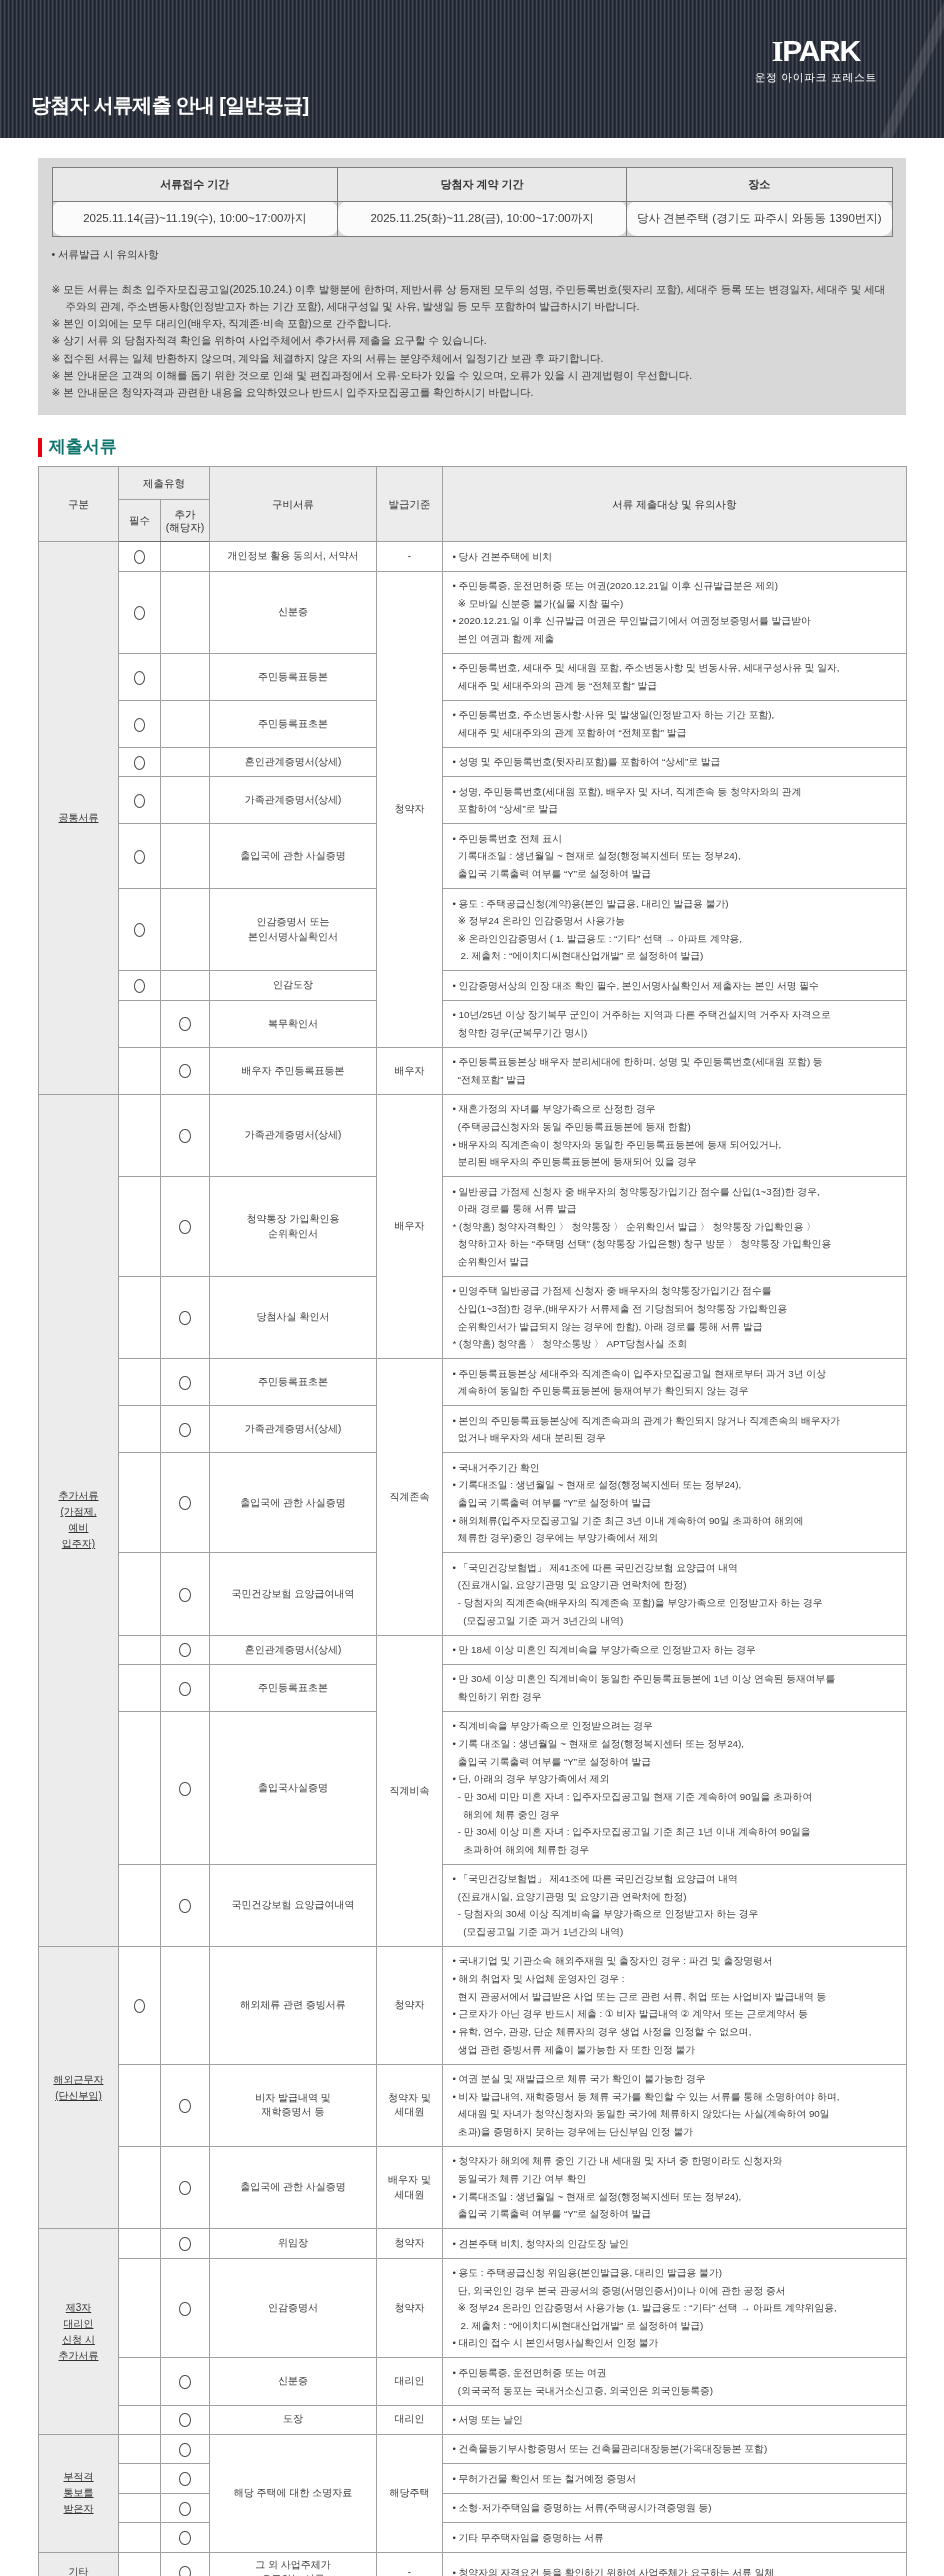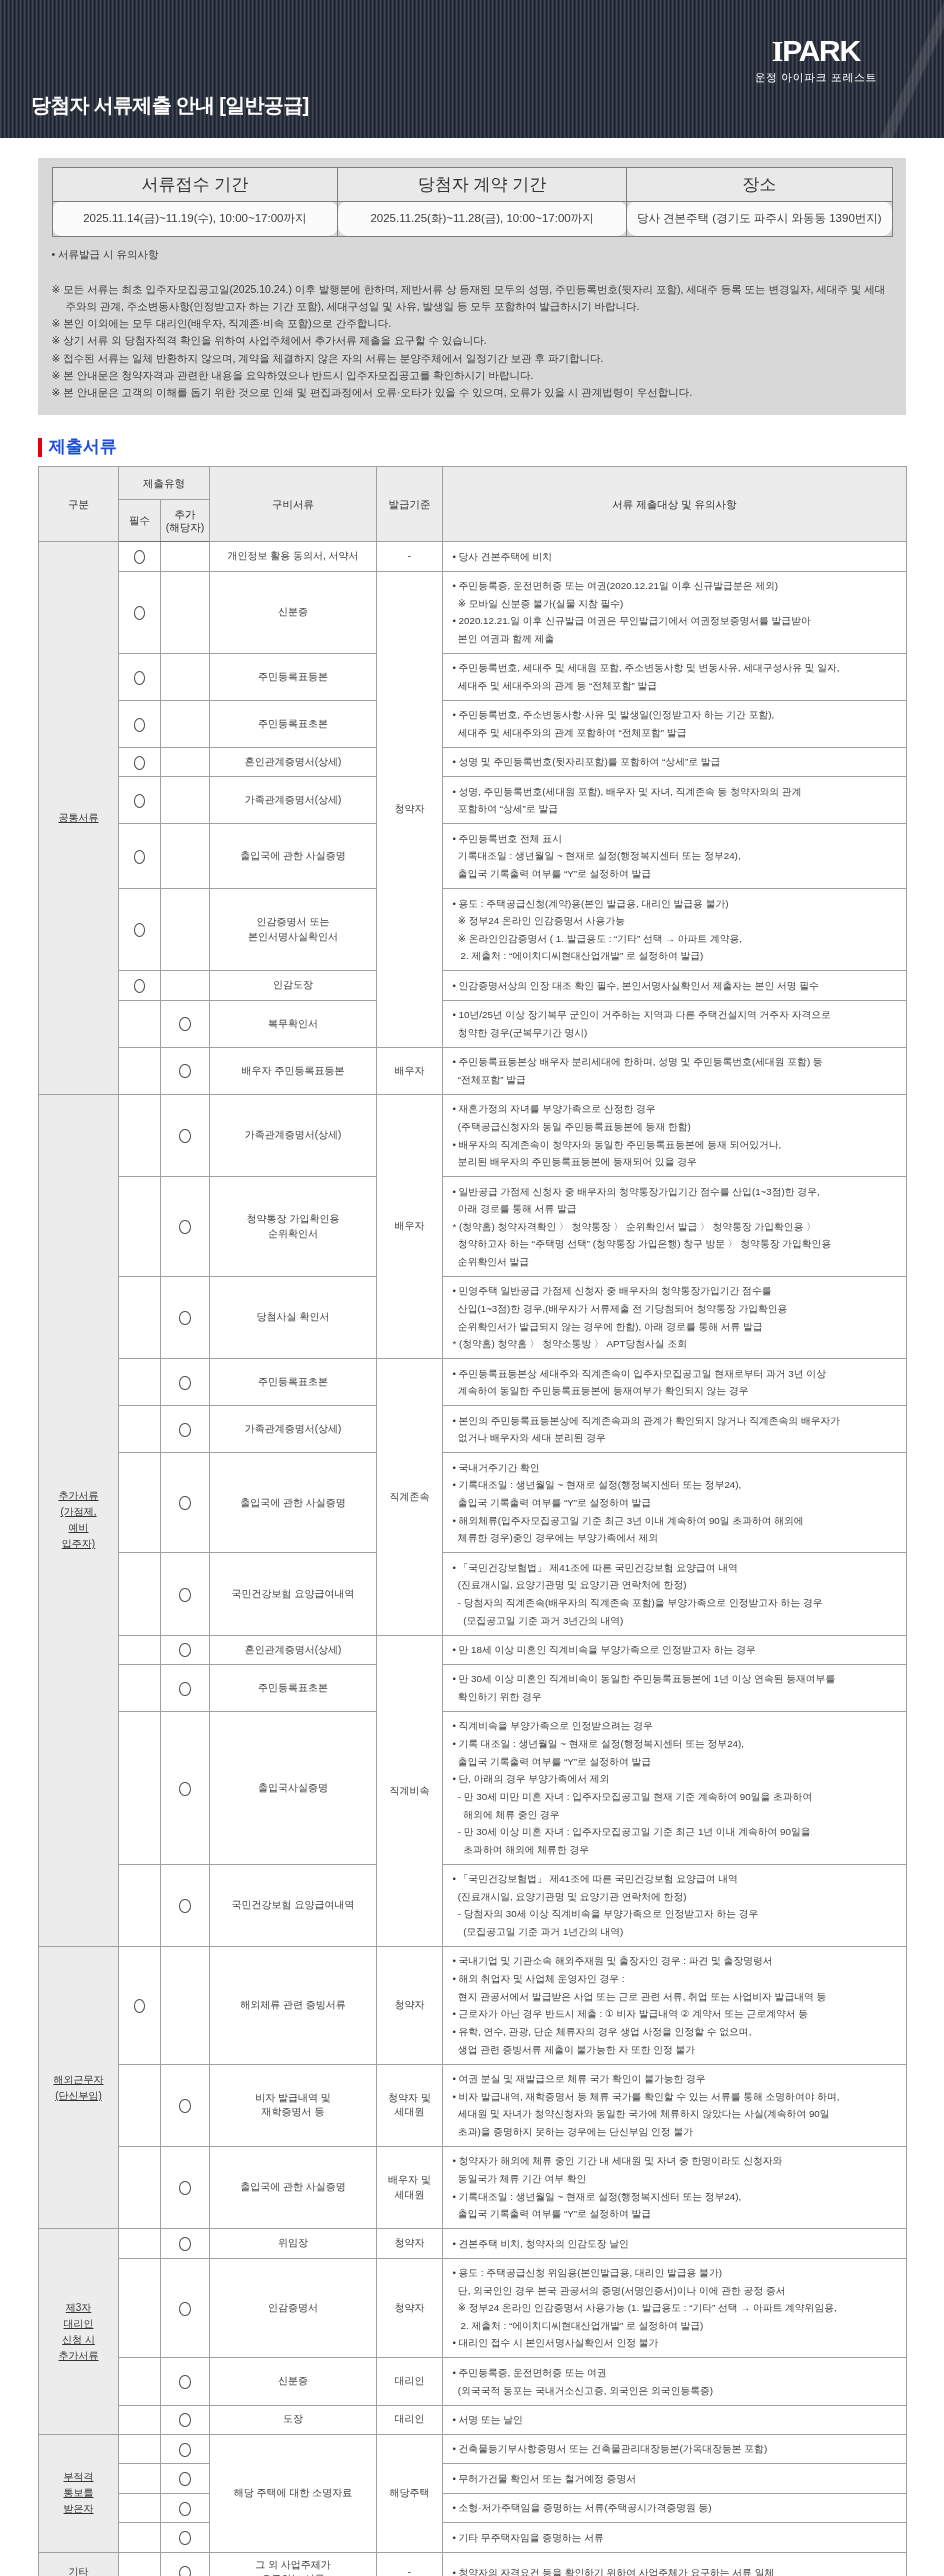--- a/index.html
+++ b/index.html
@@ -25,29 +25,29 @@
     font-size:20px;font-weight:bold;letter-spacing:-0.7px;
   }
   .brand-block{position:absolute;right:67px;top:36px;text-align:center;color:#fff;}
   .brand{font-size:30px;font-weight:900;letter-spacing:-1.3px;line-height:1;}
   .brand::first-letter{font-family:"Liberation Serif","DejaVu Serif",serif;}
   .brand-sub{font-size:10.8px;margin-top:5.4px;letter-spacing:0.7px;}
   
   .info-box{margin:20px 38px 0 38px;background:#d8d8d8;padding:8.8px 13.5px 13.5px 13.5px;}
   .schedule-table{width:100%;border-collapse:collapse;table-layout:fixed;}
   .schedule-table th,.schedule-table td{border:0.7px solid #7d7d7d;text-align:center;}
-  .schedule-table th{background:#e9e9e9;height:31px;font-size:17px;font-weight:normal;color:#333;}
+  .schedule-table th{background:#e9e9e9;height:31px;font-size:11px;font-weight:bold;color:#333;}
   .schedule-table td{background:#fbfbfb;height:32px;font-size:11.5px;color:#3a3a3a;border-radius:10px;}
   .red-text{color:#e8191f;}
   .info-notes{margin-top:9.4px;font-size:10.5px;line-height:1.65;color:#3a3a3a;}
   .info-note-title{margin-bottom:17px;}
   .info-note{padding-left:14px;text-indent:-14px;}
   
   .section-title{
-    margin:23px 38px 9.4px 38px;font-size:17px;font-weight:bold;color:#1d4ed8;
+    margin:23px 38px 9.4px 38px;font-size:17px;font-weight:bold;color:#0f766e;
     border-left:4.7px solid #e60012;padding-left:6.7px;line-height:1.1;
   }
   
   .main-table{
     width:867px;margin:0 38px;border-collapse:collapse;table-layout:fixed;
     border:1.3px solid #5f5f5f;font-size:9.8px;line-height:1.8;color:#3c3c3c;
   }
   .main-table th,.main-table td{border:0.7px solid #a0a0a0;vertical-align:middle;}
   .main-table thead th{
     background:#ececec;font-weight:normal;font-size:10.5px;color:#333;
@@ -104,22 +104,22 @@
       </tr>
     </tbody>
   </table>
 
   <div class="info-notes">
     <div class="info-note-title">• 서류발급 시 유의사항</div>
     <div class="info-note">※ 모든 서류는 최초 입주자모집공고일(2025.10.24.) 이후 발행분에 한하며, 제반서류 상 등재된 모두의 성명, 주민등록번호(뒷자리 포함), 세대주 등록 또는 변경일자, 세대주 및 세대주와의 관계, 주소변동사항(인정받고자 하는 기간 포함), 세대구성일 및 사유, 발생일 등 모두 포함하여 발급하시기 바랍니다.</div>
     <div class="info-note">※ 본인 이외에는 모두 대리인(배우자, 직계존·비속 포함)으로 간주합니다.</div>
     <div class="info-note">※ 상기 서류 외 당첨자적격 확인을 위하여 사업주체에서 추가서류 제출을 요구할 수 있습니다.</div>
     <div class="info-note">※ 접수된 서류는 일체 반환하지 않으며, 계약을 체결하지 않은 자의 서류는 분양주체에서 일정기간 보관 후 파기합니다.</div>
+    <div class="info-note">※ 본 안내문은 고객의 이해를 돕기 위한 것으로 인쇄 및 편집과정에서 오류·오타가 있을 수 있으며, 오류가 있을 시 관계법령이 우선합니다.</div>
     <div class="info-note">※ 본 안내문은 청약자격과 관련한 내용을 요약하였으나 반드시 입주자모집공고를 확인하시기 바랍니다.</div>
-    <div class="info-note">※ 본 안내문은 고객의 이해를 돕기 위한 것으로 인쇄 및 편집과정에서 오류·오타가 있을 수 있으며, 오류가 있을 시 관계법령이 우선합니다.</div>
   </div>
 </div>
 
 <div class="section-title">제출서류</div>
 
 <table class="main-table">
   <colgroup>
     <col style="width:80px">
       <col style="width:42px">
       <col style="width:49px">

